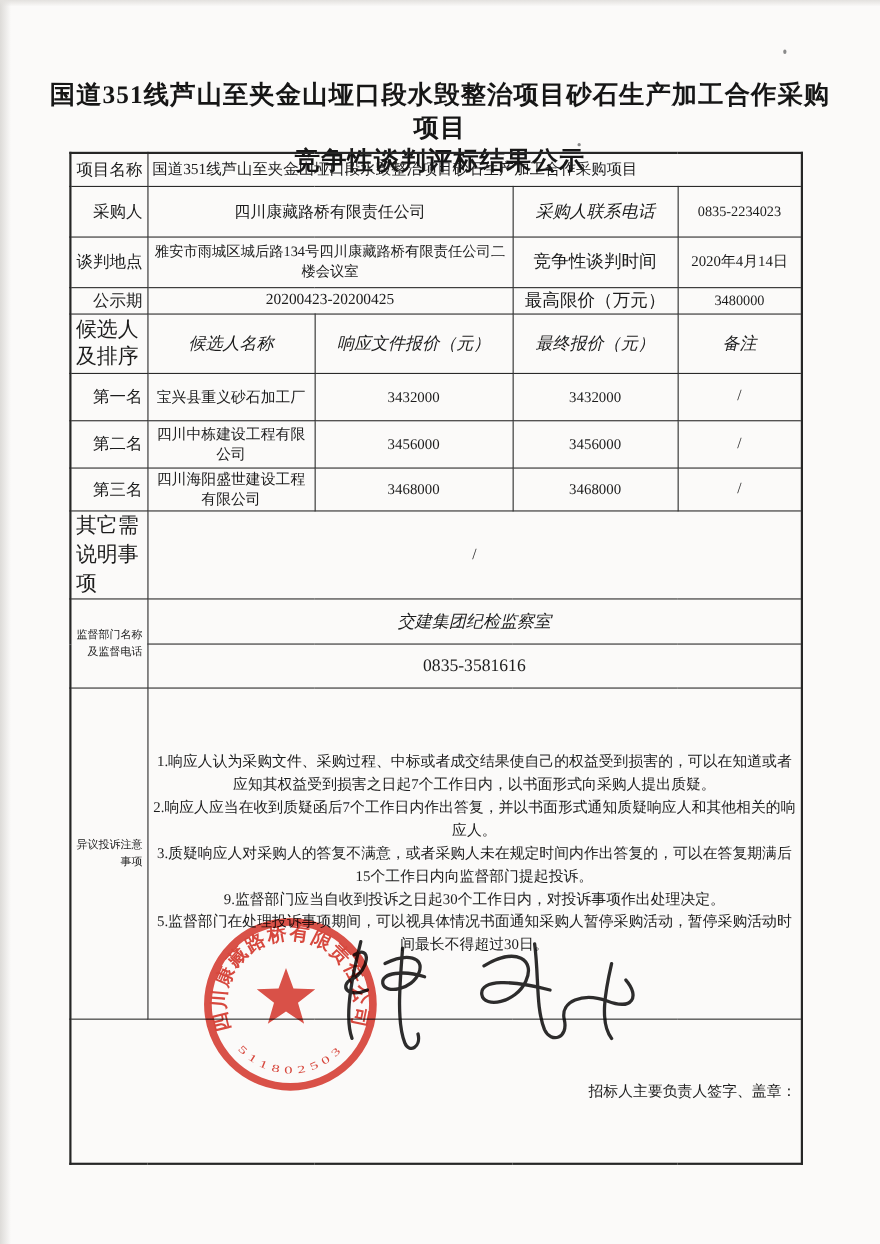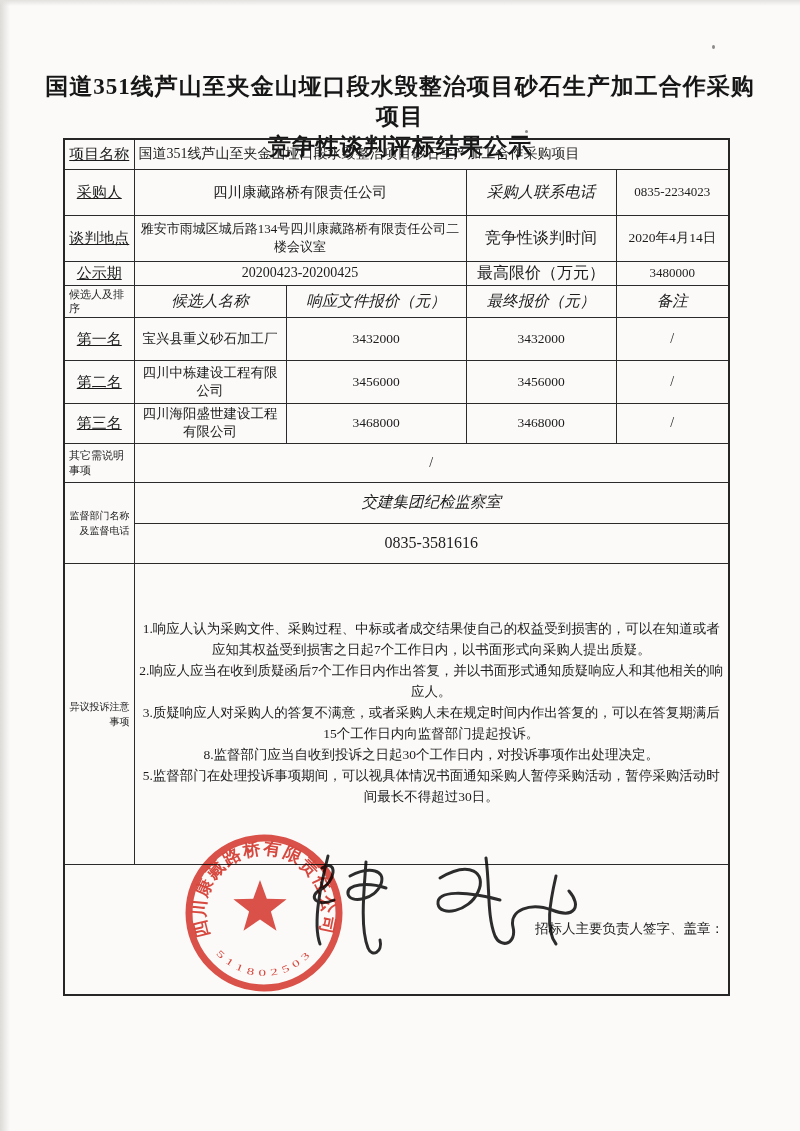--- a/index.html
+++ b/index.html
@@ -29,22 +29,22 @@
     position:absolute;left:63px;top:138px;
     width:665px;border-collapse:collapse;table-layout:fixed;
     border:2.5px solid #262626;
   }
   table.main td{
     border:1.6px solid #2b2b2b;
     padding:1px 4px;
     vertical-align:middle;
     overflow:hidden;
   }
-  td.lbl{font-size:15px;text-align:center;padding-left:4px;text-decoration:underline;}
-  td.lbl-sm{font-size:11px;text-align:left;padding-left:3px;line-height:1.35;}
+  td.lbl{font-size:15px;text-align:right;padding-left:4px;}
+  td.lbl-sm{font-size:19px;text-align:left;padding-left:3px;line-height:1.35;}
   td.lbl-c{font-size:10px;text-align:right;line-height:1.5;}
   td.val-c{text-align:center;}
   .fs13{font-size:13px;} .fs135{font-size:13.5px;} .fs14{font-size:14px;}
   .fs145{font-size:14.5px;} .fs15{font-size:16px;} .fs155{font-size:15.5px;font-style:italic;}
   td.project-val{font-size:14px;text-align:left;padding-left:6px;}
   td.notice-cell{padding:6px 10px 6px 8px;}
   .notice-item{font-size:13.5px;line-height:1.55;text-align:center;}
   td.sign-cell{font-size:13.5px;text-align:right;padding-left:6px;vertical-align:middle;}
   .seal{position:absolute;left:181px;top:829px;width:167px;height:169px;
         mix-blend-mode:multiply;opacity:.92;}
@@ -144,21 +144,21 @@
   <tr style="height:40px">
     <td class="val-c fs15" colspan="4">0835-3581616</td>
   </tr>
 
   <tr style="height:301px">
     <td class="lbl-c">异议投诉注意事项</td>
     <td class="notice-cell" colspan="4">
       <div class="notice-item">1.响应人认为采购文件、采购过程、中标或者成交结果使自己的权益受到损害的，可以在知道或者应知其权益受到损害之日起7个工作日内，以书面形式向采购人提出质疑。</div>
       <div class="notice-item">2.响应人应当在收到质疑函后7个工作日内作出答复，并以书面形式通知质疑响应人和其他相关的响应人。</div>
       <div class="notice-item">3.质疑响应人对采购人的答复不满意，或者采购人未在规定时间内作出答复的，可以在答复期满后15个工作日内向监督部门提起投诉。</div>
-      <div class="notice-item">8.监督部门应当自收到投诉之日起30个工作日内，对投诉事项作出处理决定。</div>
+      <div class="notice-item">9.监督部门应当自收到投诉之日起30个工作日内，对投诉事项作出处理决定。</div>
       <div class="notice-item">5.监督部门在处理投诉事项期间，可以视具体情况书面通知采购人暂停采购活动，暂停采购活动时间最长不得超过30日。</div>
     </td>
   </tr>
 
   <tr style="height:131px">
     <td class="sign-cell" colspan="5">
       <span>招标人主要负责人签字、盖章：</span>
     </td>
   </tr>
 </tbody>

